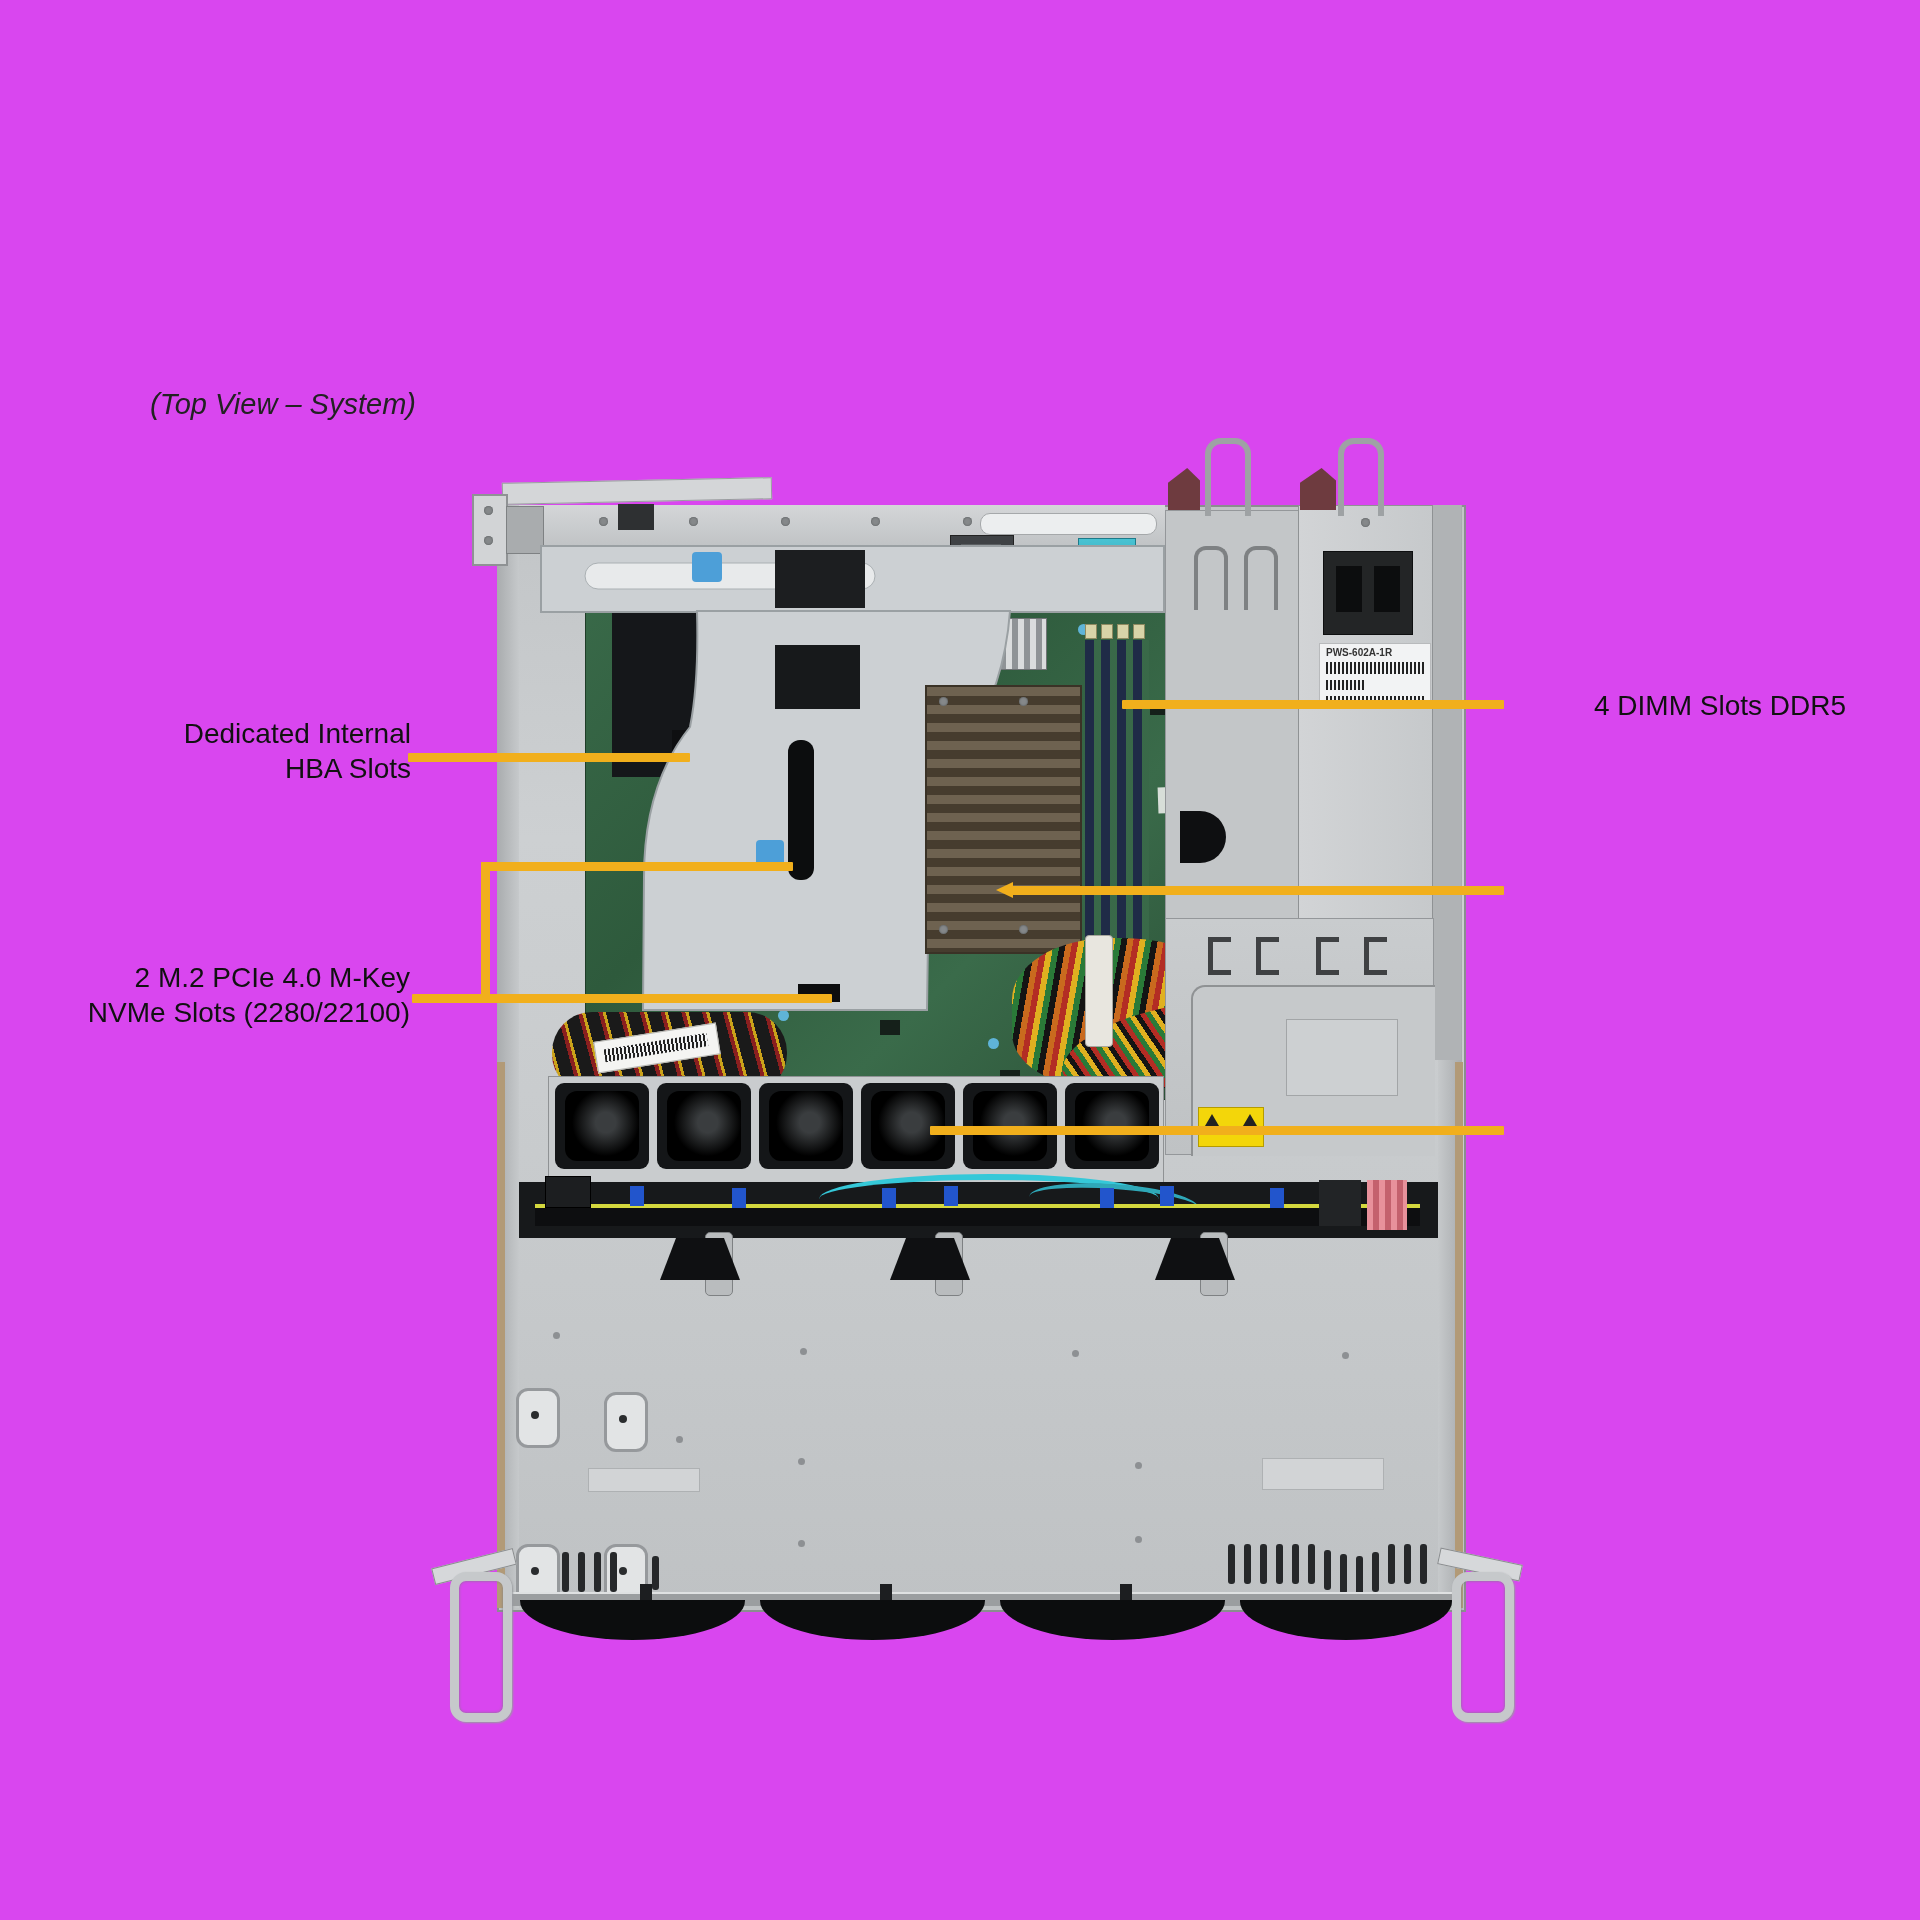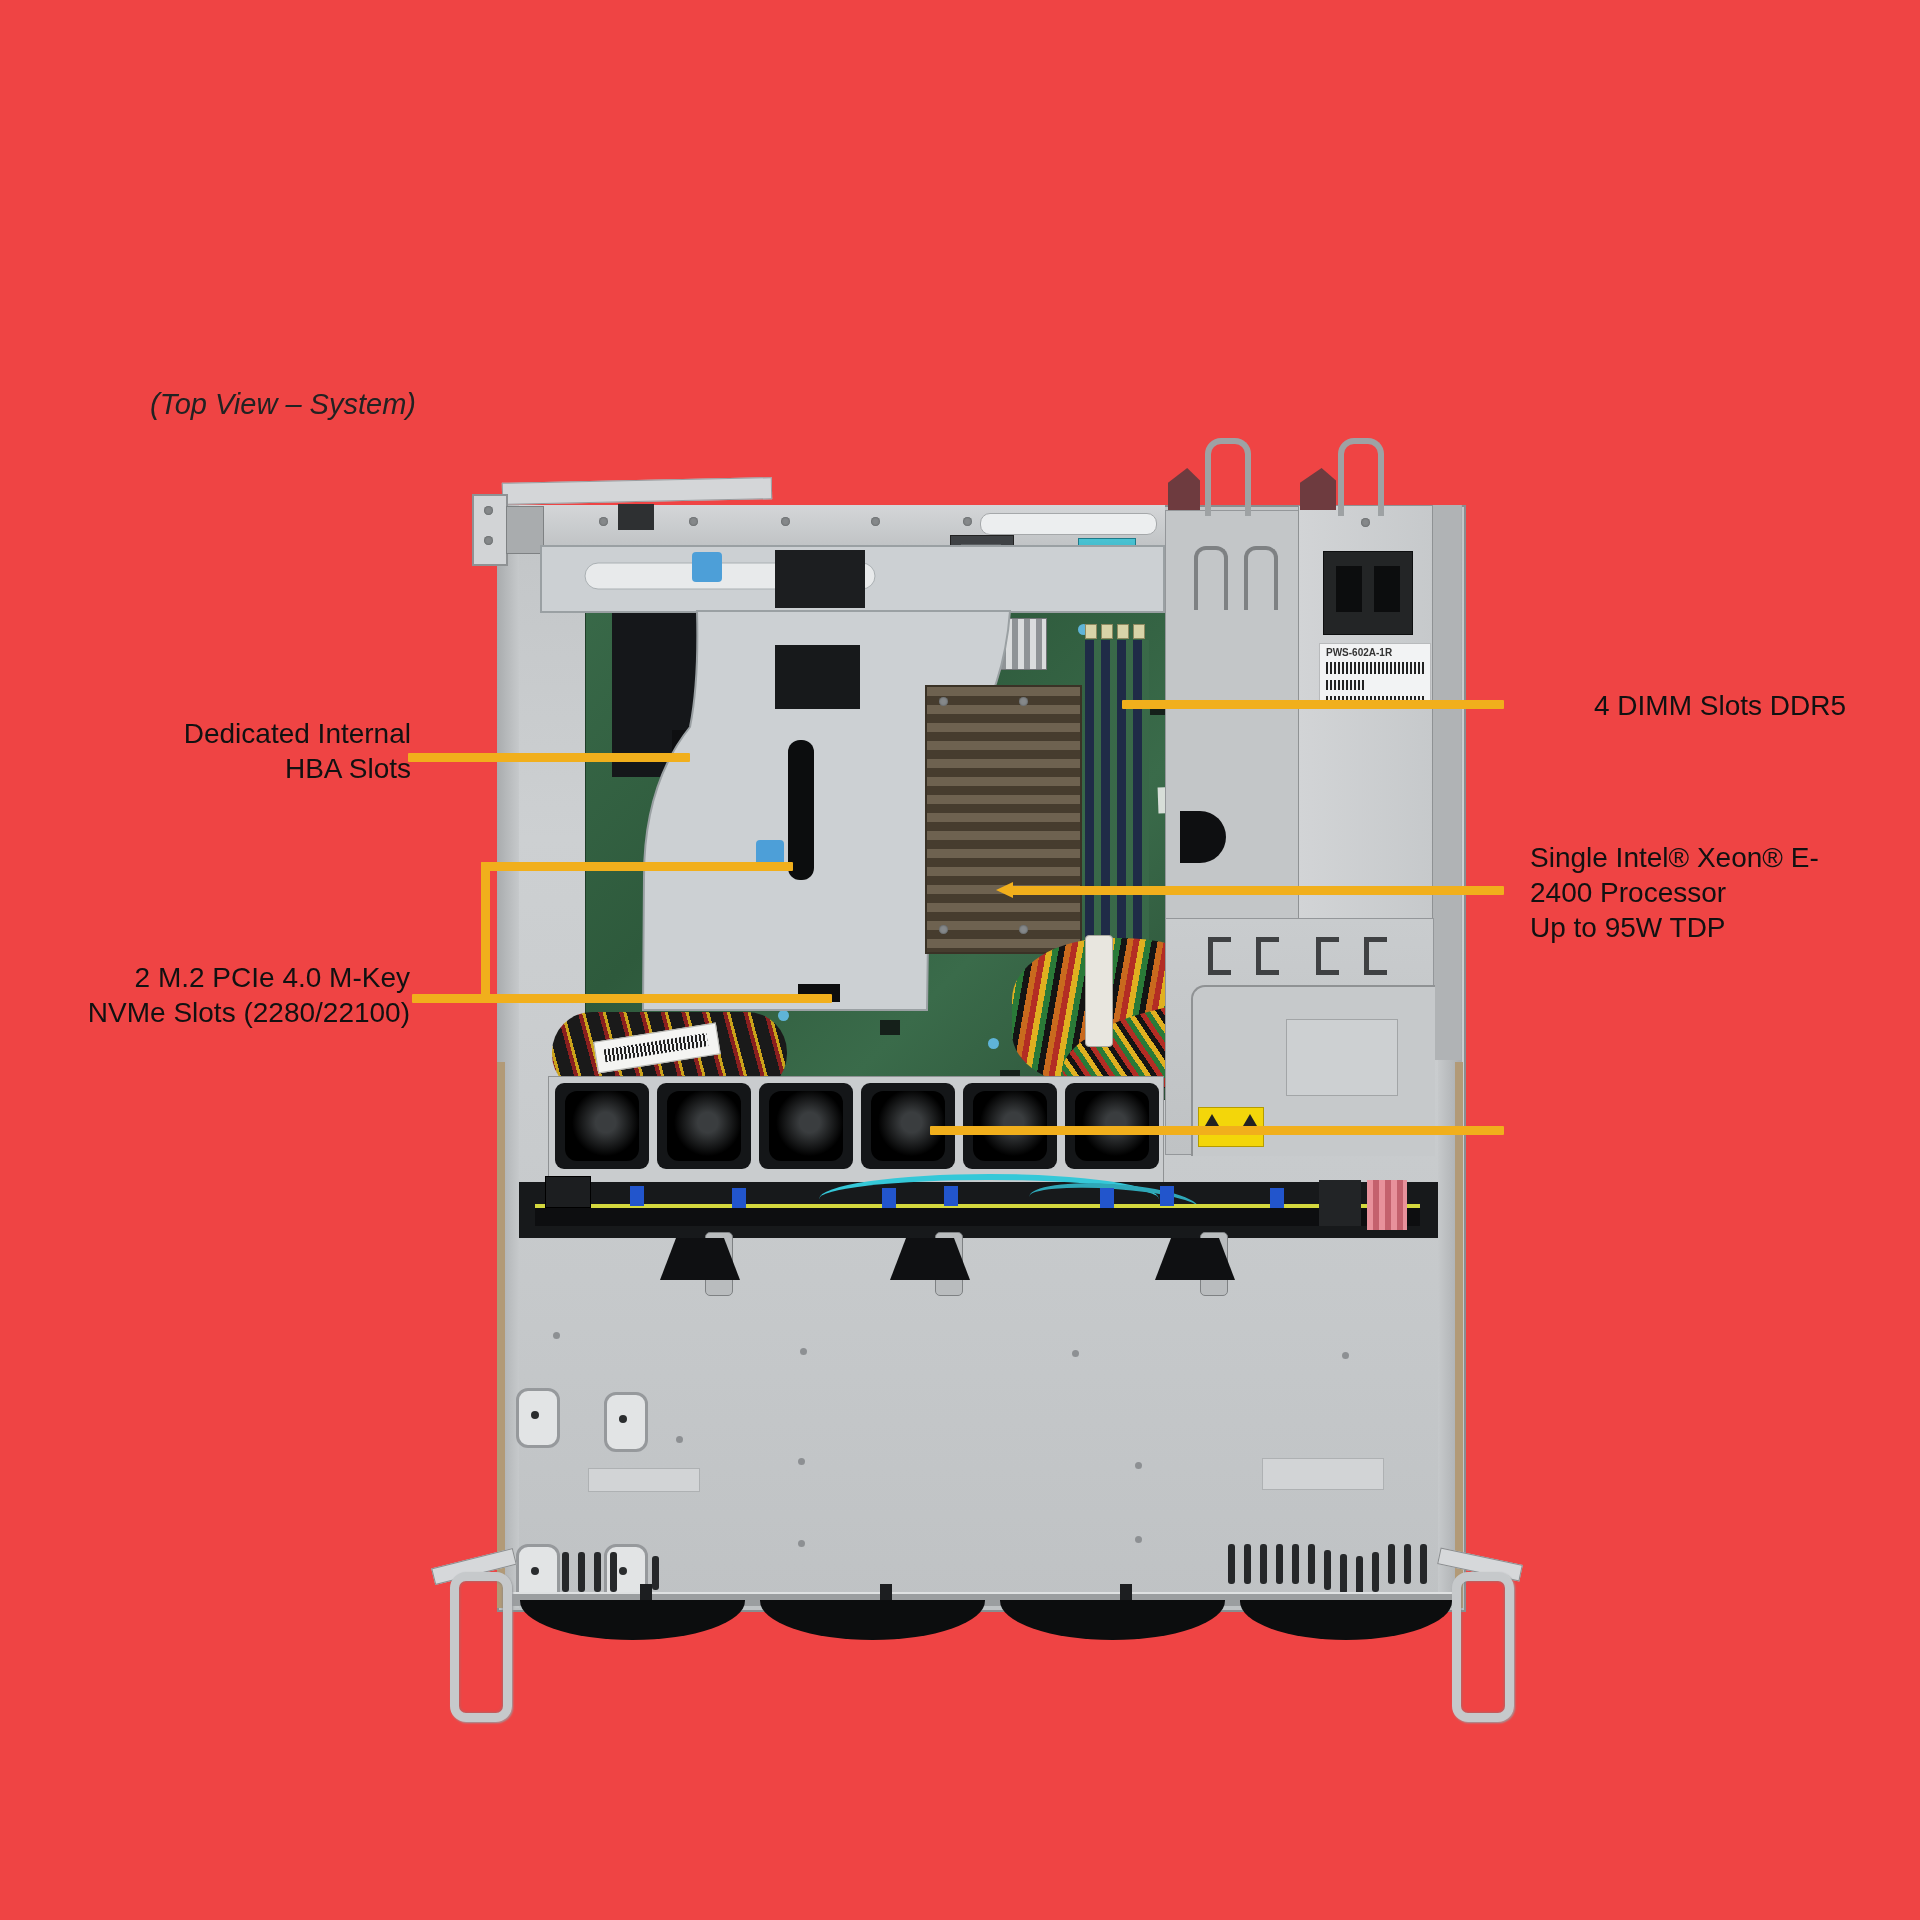--- a/index.html
+++ b/index.html
@@ -1,16 +1,16 @@
 <!DOCTYPE html>
 <html><head>
 <meta charset="utf-8">
 <style>
   html,body{margin:0;padding:0;background:#ffffff;}
-  #scene{position:relative;width:1920px;height:1920px;background:#ef4444;overflow:hidden;
+  #scene{position:relative;width:1920px;height:1920px;background:#d946ef;overflow:hidden;
          font-family:"Liberation Sans", sans-serif;color:#1a1a1a;}
   .abs{position:absolute;}
   
   .title{font-size:29px;font-style:italic;color:#222;}
   .lbl{font-size:28px;line-height:35px;color:#111;}
   .lbl.right{text-align:right;}
   
   .lead{position:absolute;background:#F1AF1C;height:9px;border-radius:1px;}
   .leadv{position:absolute;background:#F1AF1C;width:9px;border-radius:1px;}
   .floor{background:linear-gradient(180deg,#c2c5c7 0%,#cdd0d2 30%,#c6c9cb 70%,#bfc2c4 100%);}
@@ -260,19 +260,14 @@
     <div>Dedicated Internal</div>
     <div>HBA Slots</div>
   </div>
   <div class="abs lbl right" style="left:18px;top:960px;width:392px;">
     <div>2 M.2 PCIe 4.0 M-Key</div>
     <div>NVMe Slots (2280/22100)</div>
   </div>
   <div class="abs lbl" style="left:1530px;top:688px;width:380px;text-align:center;">
     <div>4 DIMM Slots DDR5</div>
   </div>
-  <div class="abs lbl" style="left:1530px;top:840px;width:390px;">
-    <div>Single Intel® Xeon® E-</div>
-    <div>2400 Processor</div>
-    <div>Up to 95W TDP</div>
-  </div>
 
 </div>
 
 </body></html>

